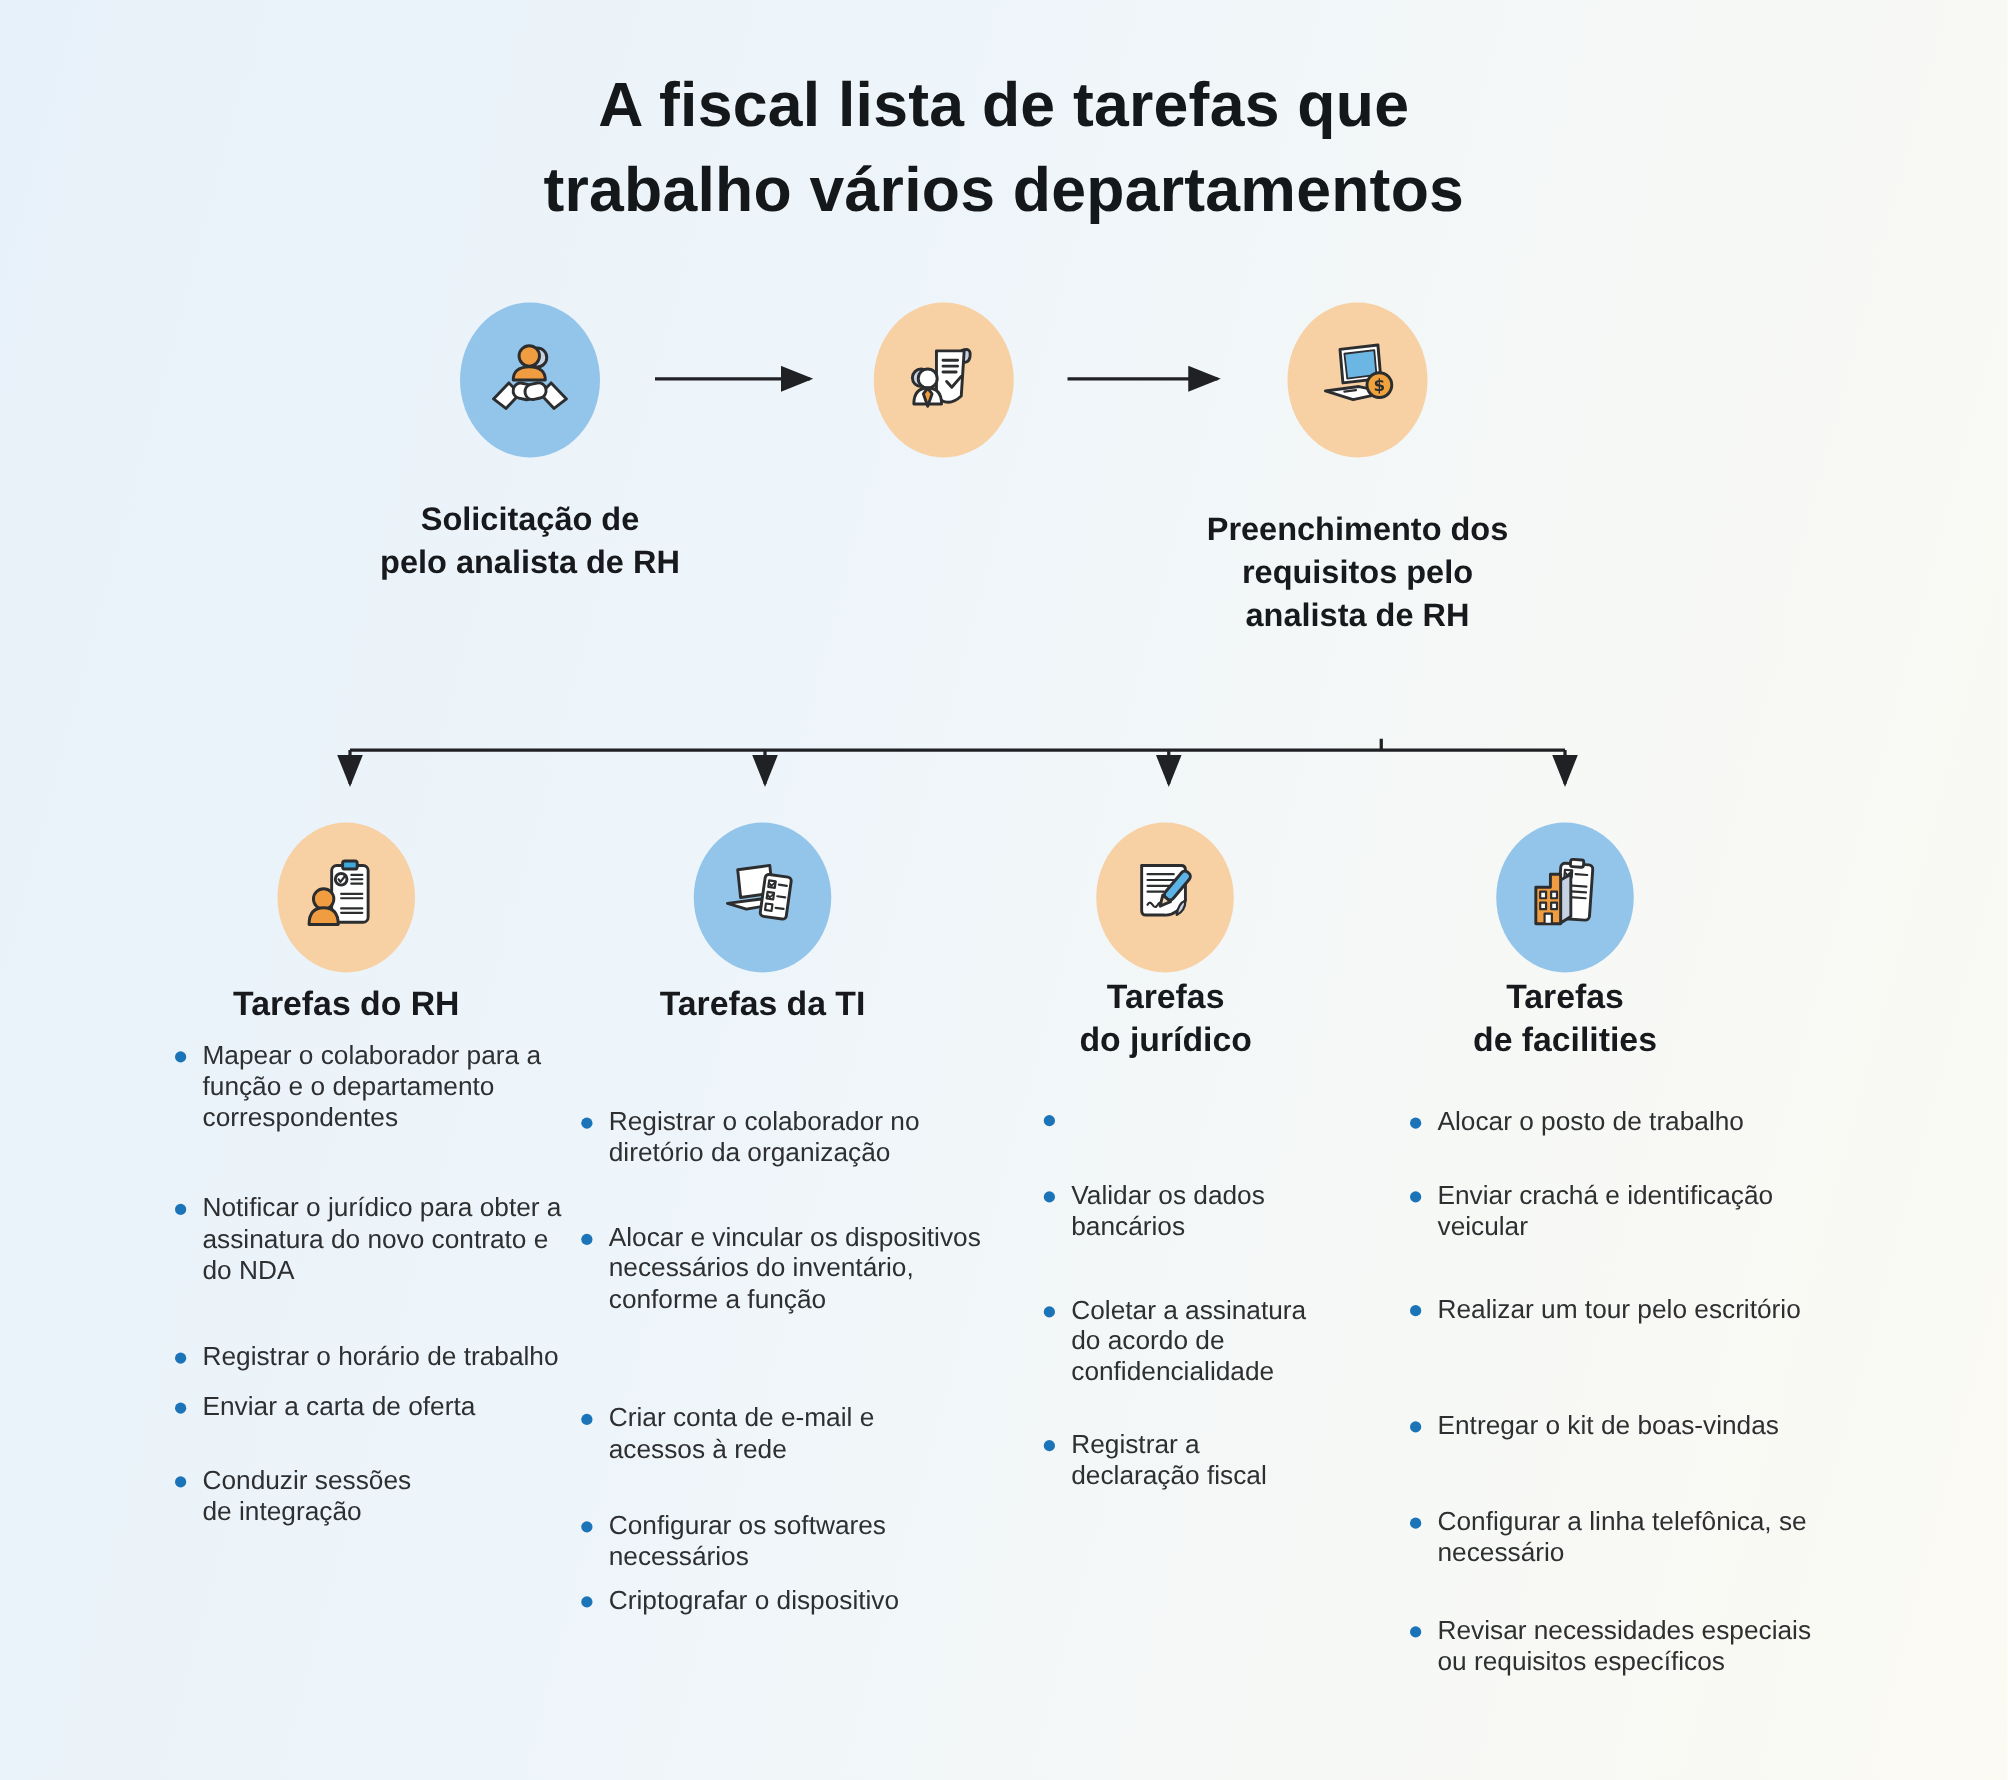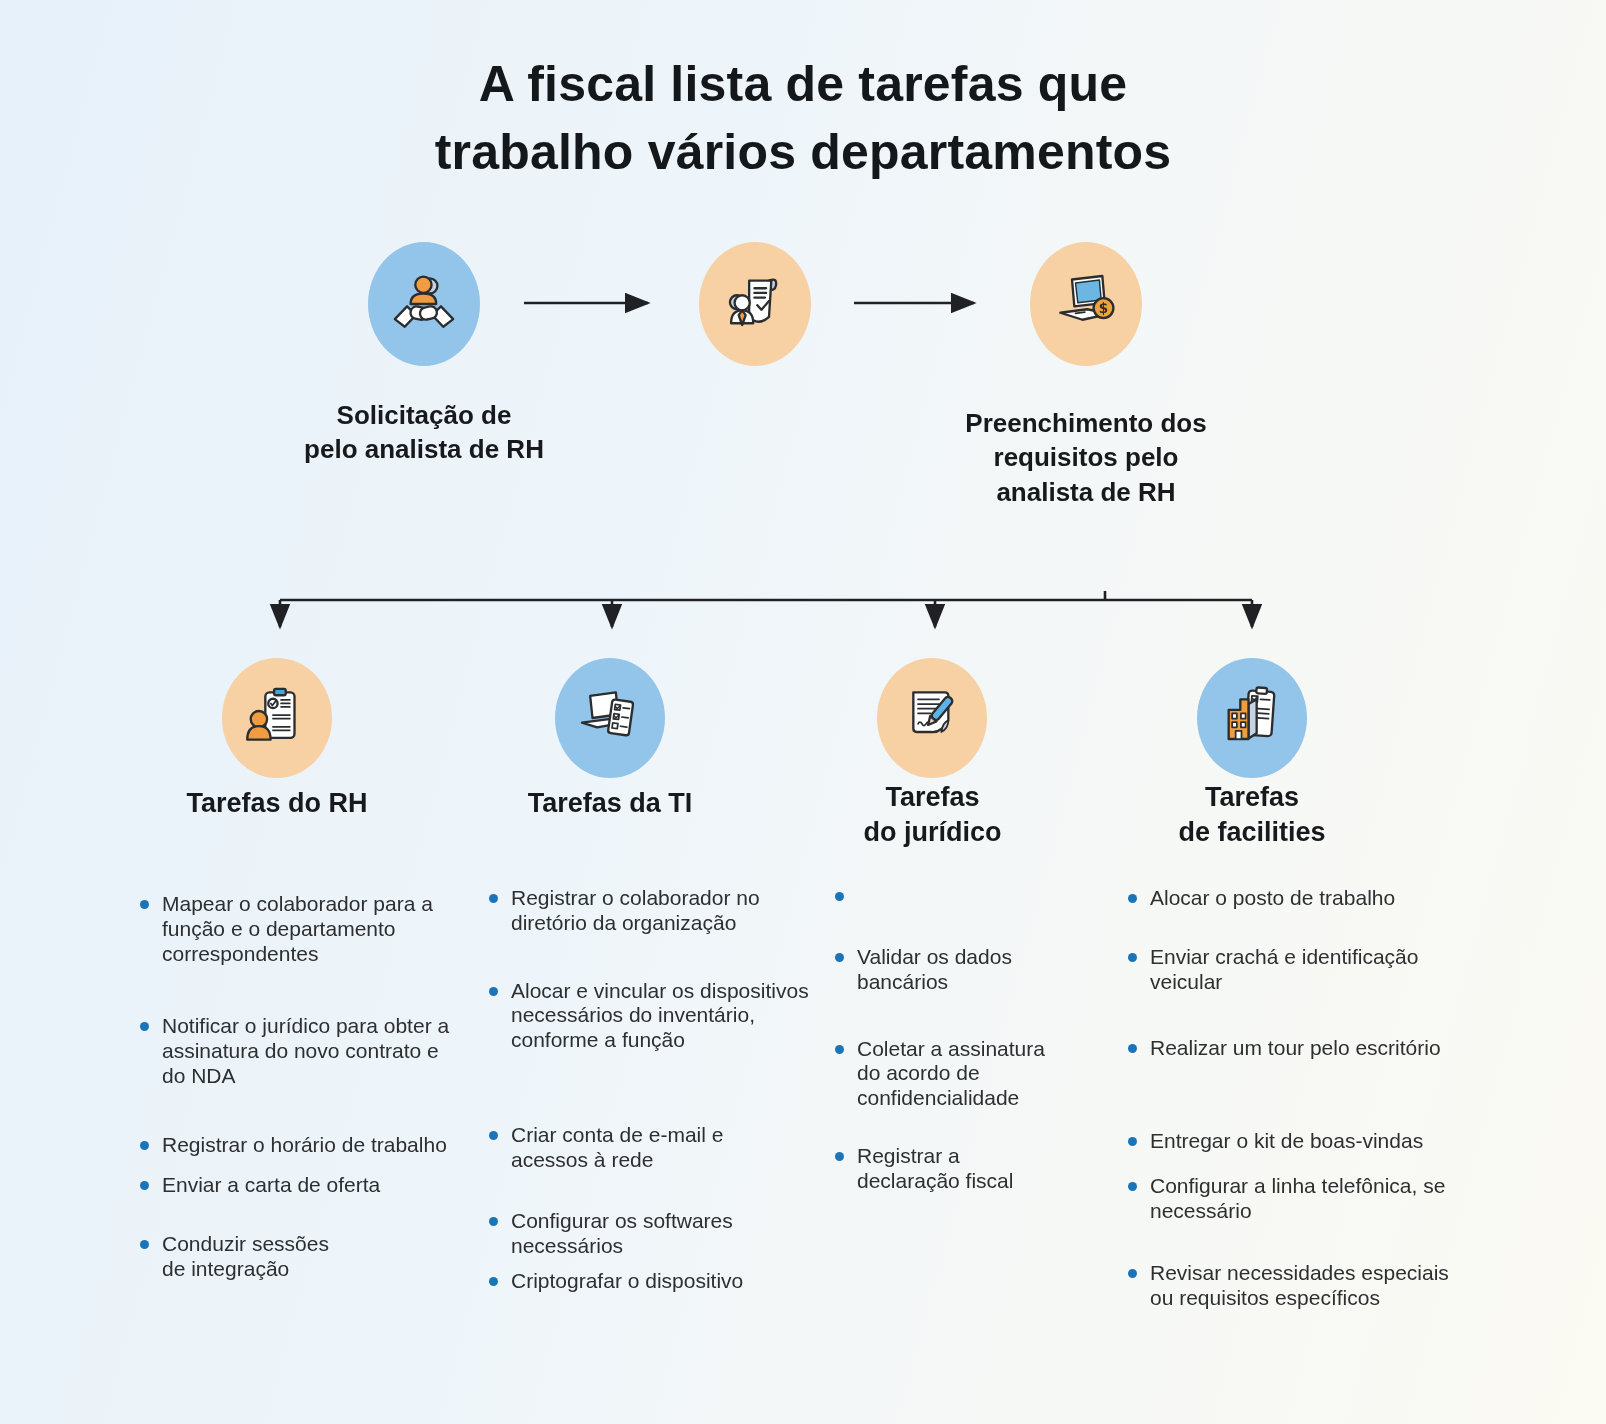--- a/index.html
+++ b/index.html
@@ -185,21 +185,21 @@
     </div>
   <div class="col-header" style="left:830px;top:780px;width:205px">
       <span>Tarefas</span>
       <span>do jurídico</span>
     </div>
   <div class="col-header" style="left:1147px;top:780px;width:210px">
       <span>Tarefas</span>
       <span>de facilities</span>
     </div>
 
-  <ul class="tasks" style="left:140px;top:892px;width:340px">
+  <ul class="tasks" style="left:140px;top:833px;width:340px">
     <li style="margin-bottom:48px">
         <span class="dot"></span>
         <span class="txt" style="max-width:290px">Mapear o colaborador para a função e o departamento correspondentes</span>
       </li>
     <li style="margin-bottom:44px">
         <span class="dot"></span>
         <span class="txt" style="max-width:290px">Notificar o jurídico para obter a assinatura do novo contrato e do NDA</span>
       </li>
     <li style="margin-bottom:16px">
         <span class="dot"></span>
@@ -208,21 +208,21 @@
     <li style="margin-bottom:34px">
         <span class="dot"></span>
         <span class="txt">Enviar a carta de oferta</span>
       </li>
     <li>
         <span class="dot"></span>
         <span class="txt" style="max-width:180px">Conduzir sessões de integração</span>
       </li>
   </ul>
 
-  <ul class="tasks" style="left:489px;top:886px;width:345px">
+  <ul class="tasks" style="left:465px;top:886px;width:345px">
     <li style="margin-bottom:43px">
         <span class="dot"></span>
         <span class="txt" style="max-width:265px">Registrar o colaborador no diretório da organização</span>
       </li>
     <li style="margin-bottom:70px">
         <span class="dot"></span>
         <span class="txt" style="max-width:320px">Alocar e vincular os dispositivos necessários do inventário, conforme a função</span>
       </li>
     <li style="margin-bottom:37px">
         <span class="dot"></span>
@@ -262,21 +262,21 @@
         <span class="txt">Alocar o posto de trabalho</span>
       </li>
     <li style="margin-bottom:42px">
         <span class="dot"></span>
         <span class="txt" style="max-width:300px">Enviar crachá e identificação veicular</span>
       </li>
     <li style="margin-bottom:68px">
         <span class="dot"></span>
         <span class="txt">Realizar um tour pelo escritório</span>
       </li>
-    <li style="margin-bottom:20px">
+    <li style="margin-bottom:52px">
         <span class="dot"></span>
         <span class="txt">Entregar o kit de boas-vindas</span>
       </li>
     <li style="margin-bottom:38px">
         <span class="dot"></span>
         <span class="txt" style="max-width:305px">Configurar a linha telefônica, se necessário</span>
       </li>
     <li>
         <span class="dot"></span>
         <span class="txt" style="max-width:320px">Revisar necessidades especiais ou requisitos específicos</span>

